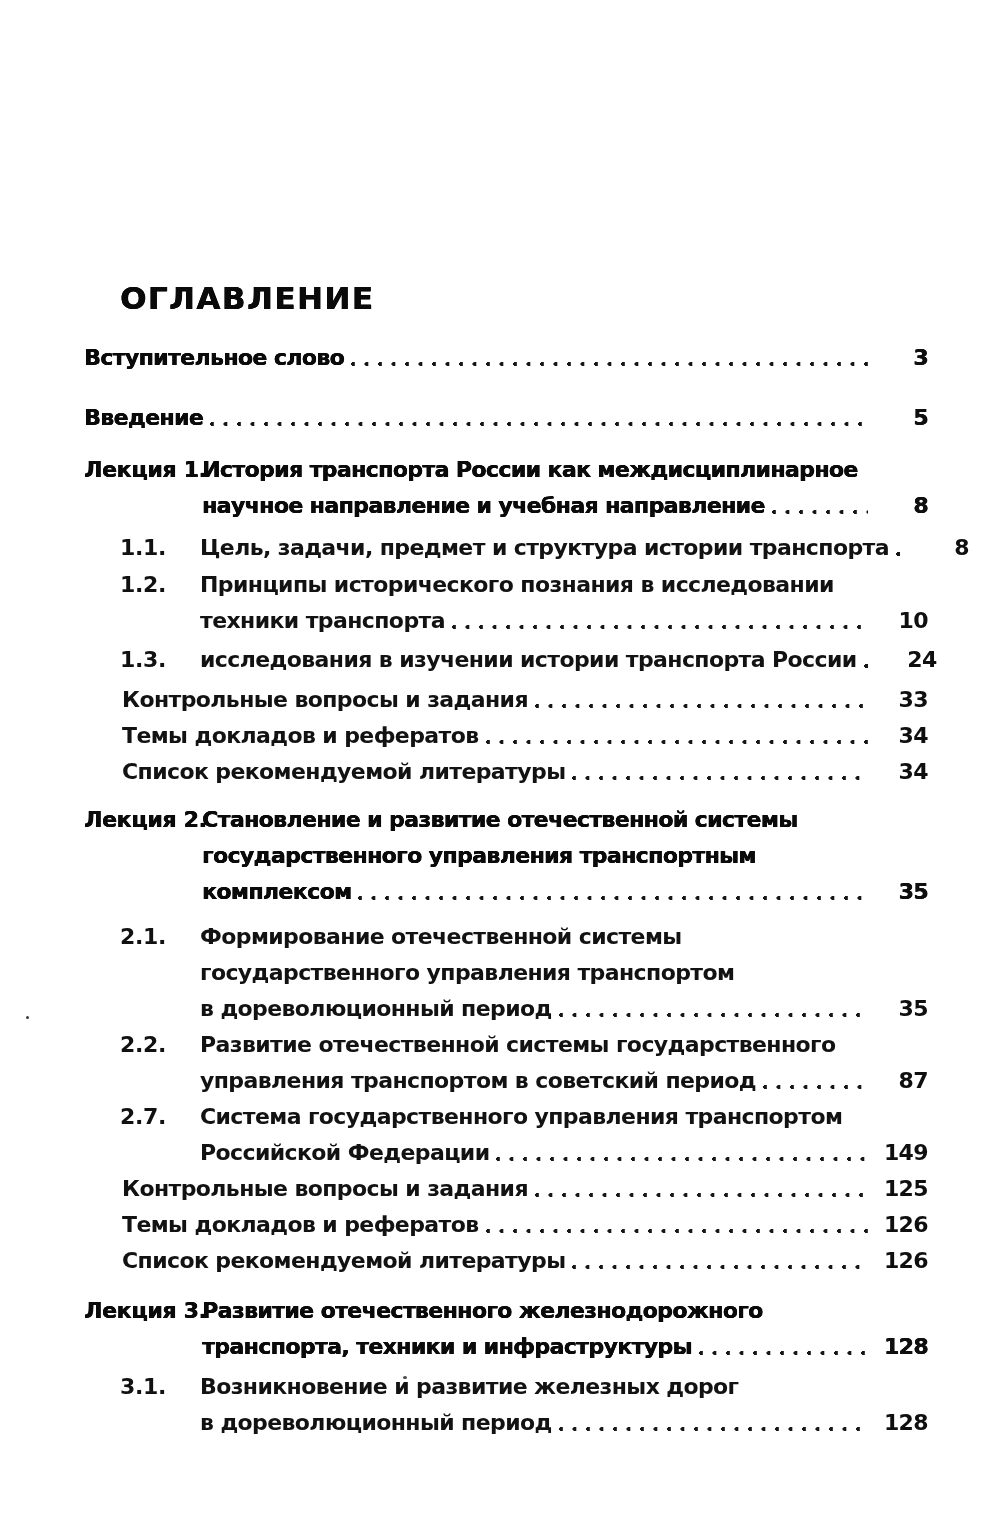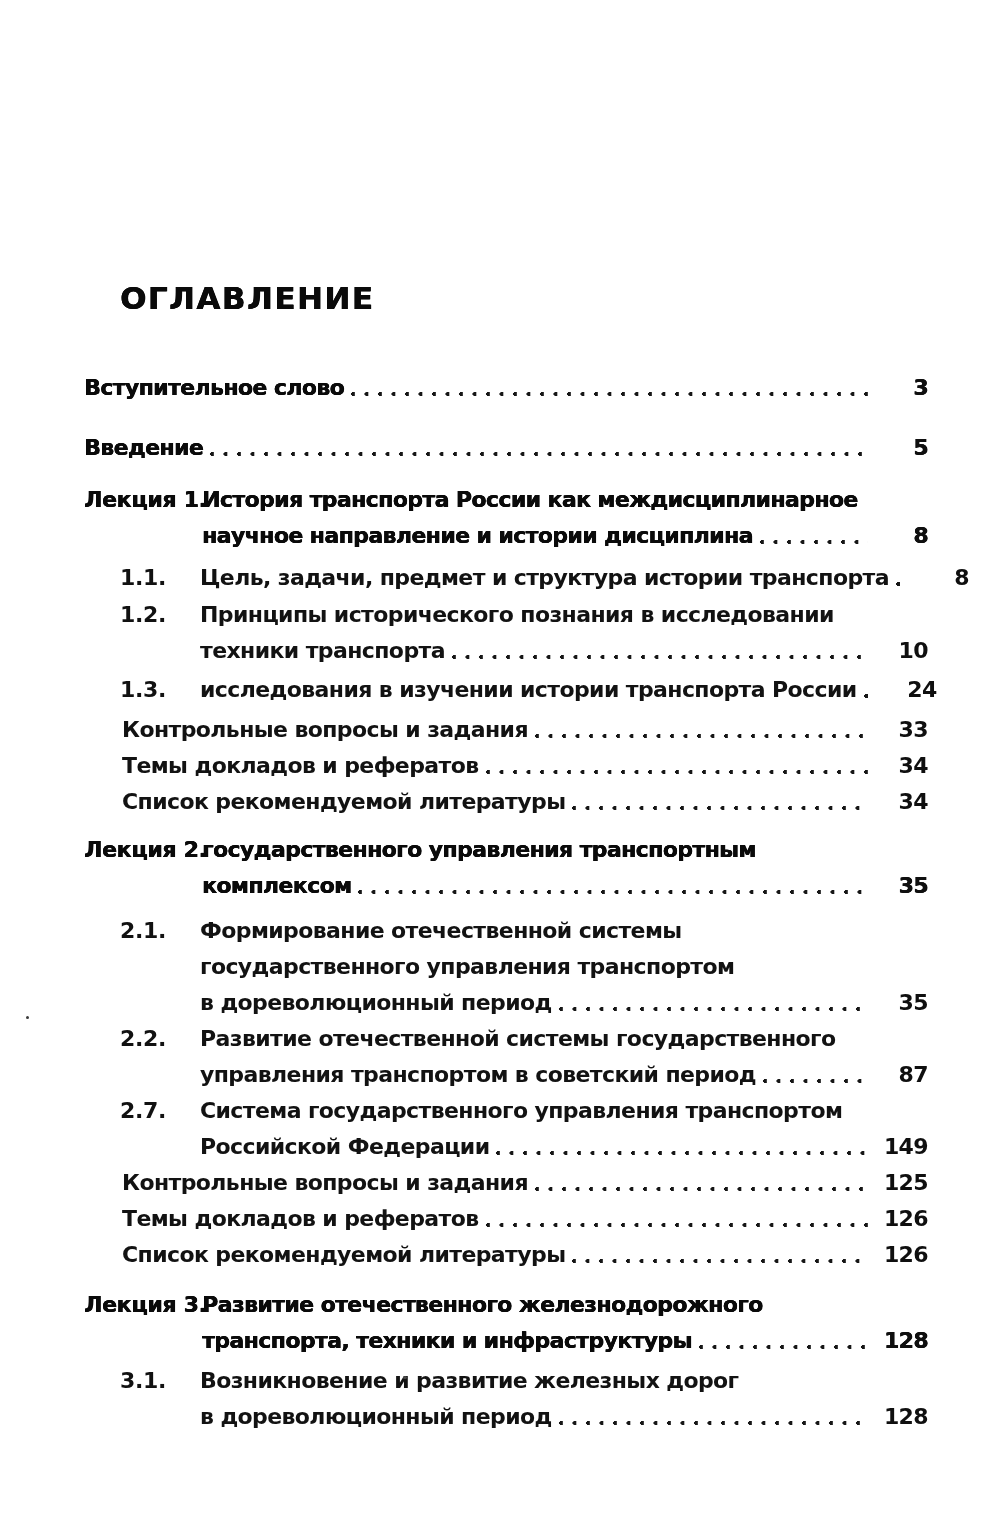--- a/index.html
+++ b/index.html
@@ -89,21 +89,21 @@
   .dot-1 { left: 26px;  top: 1016px; width: 3px; height: 3px; }
   .dot-2 { left: 403px; top: 1376px; width: 4px; height: 3px; background:#4a4a4a; }
 </style>
 </head>
 <body>
 
 <div class="sheet">
 
   <div class="doc-title">ОГЛАВЛЕНИЕ</div>
 
-  <div class="entry front hv" style="margin-top:54px">
+  <div class="entry front hv" style="margin-top:24px">
     <div class="body">
       <div class="line last">
         <span class="txt">Вступительное слово</span>
         <span class="leader"></span>
         <span class="page-num">3</span>
       </div>
     </div>
   </div>
 
   <div class="entry front hv" style="margin-top:24px">
@@ -114,21 +114,21 @@
         <span class="page-num">5</span>
       </div>
     </div>
   </div>
 
   <div class="entry lecture hv" style="margin-top:16px">
     <div class="num">Лекция 1.</div>
     <div class="body">
       <div class="line">История транспорта России как междисциплинарное</div>
       <div class="line last">
-        <span class="txt">научное направление и истории дисциплина</span>
+        <span class="txt">научное направление и учебная направление</span>
         <span class="leader"></span>
         <span class="page-num">8</span>
       </div>
     </div>
   </div>
 
   <div class="entry section" style="margin-top:6px">
     <div class="num">1.1.</div>
     <div class="body">
       <div class="line last">
@@ -188,20 +188,21 @@
         <span class="txt">Список рекомендуемой литературы</span>
         <span class="leader"></span>
         <span class="page-num">34</span>
       </div>
     </div>
   </div>
 
   <div class="entry lecture hv" style="margin-top:12px">
     <div class="num">Лекция 2.</div>
     <div class="body">
+      <div class="line">Становление и развитие отечественной системы</div>
       <div class="line">государственного управления транспортным</div>
       <div class="line last">
         <span class="txt">комплексом</span>
         <span class="leader"></span>
         <span class="page-num">35</span>
       </div>
     </div>
   </div>
 
   <div class="entry section" style="margin-top:9px">

